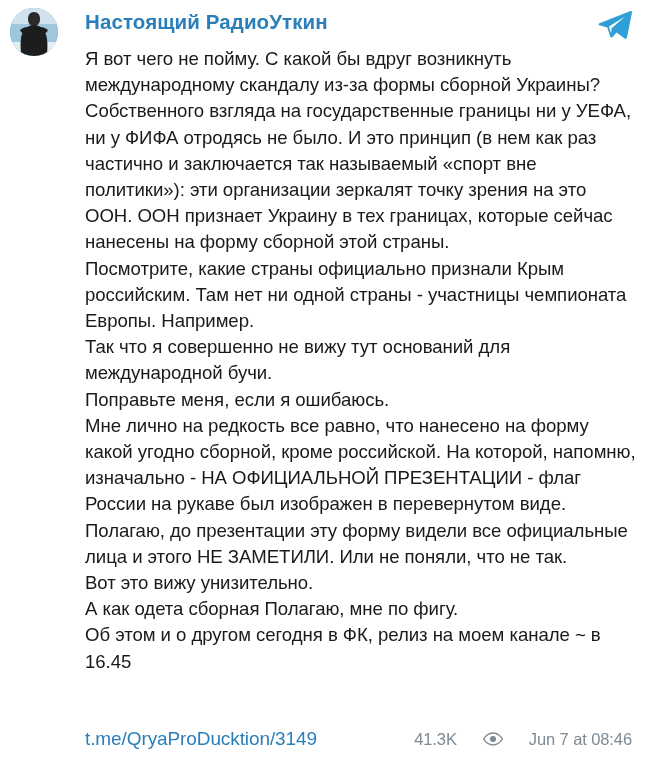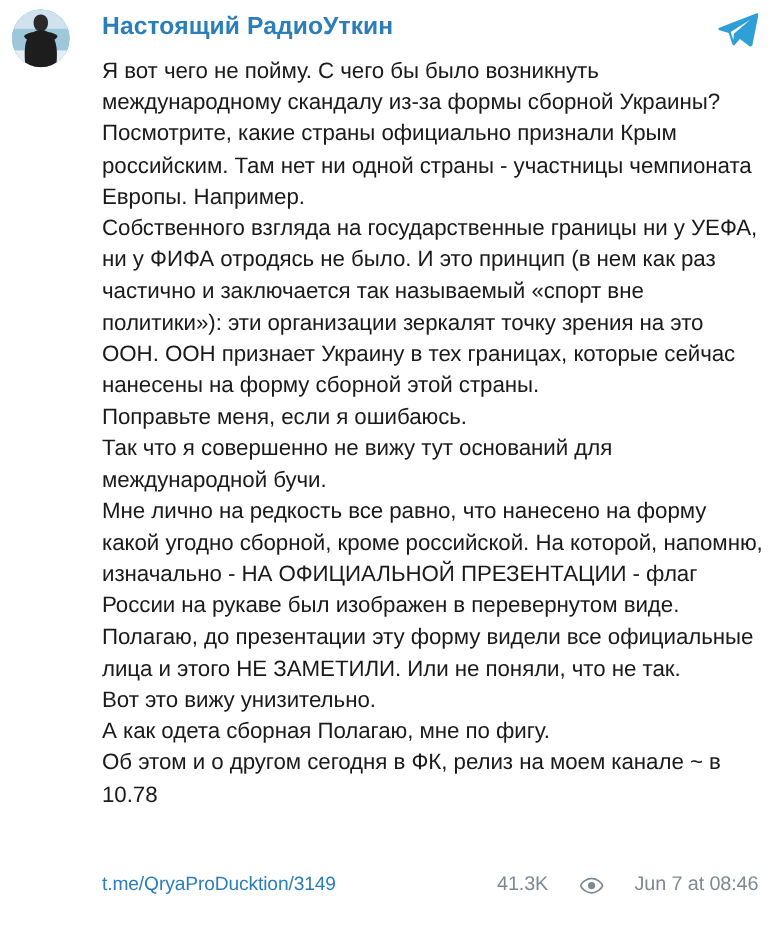--- a/index.html
+++ b/index.html
@@ -73,21 +73,21 @@
     right: 18px;
     top: 728px;
     display: flex;
     align-items: center;
     justify-content: space-between;
     font-size: 17px;
     color: #6b7a85;
   }
   .footer-link {
     color: #2a7fba;
-    font-size: 16px;
+    font-size: 19px;
     letter-spacing: -0.1px;
   }
   .footer-right {
     display: flex;
     align-items: center;
     gap: 26px;
     color: #7d8a94;
     font-size: 16.5px;
   }
   .views-count { letter-spacing: -0.1px; }
@@ -115,29 +115,29 @@
     <div class="header-row">
       <div class="channel-name">Настоящий РадиоУткин</div>
       <span class="tg-icon">
         <svg width="34" height="30" viewBox="0 0 34 30">
           <path d="M32.6 1.1 L1.4 13.2 c-1 0.4 -1 1.8 0.1 2.1 l7.8 2.3 l3 9.2 c0.3 0.9 1.5 1.1 2.1 0.4 l4.2 -4.6 l8 5.9 c0.9 0.7 2.2 0.2 2.4 -0.9 L34 2.6 c0.2 -1.1 -0.5 -1.9 -1.4 -1.5 z M27.1 6.4 L13.6 18.2 l-0.5 5.2 l-2.2 -6.8 z" fill="#2f9fd8"></path>
         </svg>
       </span>
     </div>
 
     <div class="body-text">
-      <p>Я вот чего не пойму. С чего бы было возникнуть международному скандалу из-за формы сборной Украины?</p>
+      <p>Я вот чего не пойму. С какой бы вдруг возникнуть международному скандалу из-за формы сборной Украины?</p>
+      <p>Собственного взгляда на государственные границы ни у УЕФА, ни у ФИФА отродясь не было. И это принцип (в нем как раз частично и заключается так называемый «спорт вне политики»): эти организации зеркалят точку зрения на это ООН. ООН признает Украину в тех границах, которые сейчас нанесены на форму сборной этой страны.</p>
       <p>Посмотрите, какие страны официально признали Крым российским. Там нет ни одной страны - участницы чемпионата Европы. Например.</p>
-      <p>Собственного взгляда на государственные границы ни у УЕФА, ни у ФИФА отродясь не было. И это принцип (в нем как раз частично и заключается так называемый «спорт вне политики»): эти организации зеркалят точку зрения на это ООН. ООН признает Украину в тех границах, которые сейчас нанесены на форму сборной этой страны.</p>
+      <p>Так что я совершенно не вижу тут оснований для международной бучи.</p>
       <p>Поправьте меня, если я ошибаюсь.</p>
-      <p>Так что я совершенно не вижу тут оснований для международной бучи.</p>
       <p>Мне лично на редкость все равно, что нанесено на форму какой угодно сборной, кроме российской. На которой, напомню, изначально - НА ОФИЦИАЛЬНОЙ ПРЕЗЕНТАЦИИ - флаг России на рукаве был изображен в перевернутом виде. Полагаю, до презентации эту форму видели все официальные лица и этого НЕ ЗАМЕТИЛИ. Или не поняли, что не так.</p>
       <p>Вот это вижу унизительно.</p>
       <p>А как одета сборная Полагаю, мне по фигу.</p>
-      <p>Об этом и о другом сегодня в ФК, релиз на моем канале ~ в 10.78</p>
+      <p>Об этом и о другом сегодня в ФК, релиз на моем канале ~ в 16.45</p>
     </div>
   </div>
 
   <div class="footer">
     <span class="footer-link">t.me/QryaProDucktion/3149</span>
     <span class="footer-right">
       <span class="views-count">41.3K</span>
       <span class="eye-icon">
         <svg width="20" height="14" viewBox="0 0 20 14">
           <path d="M10 1 C5 1 1.6 5 0.7 7 C1.6 9 5 13 10 13 C15 13 18.4 9 19.3 7 C18.4 5 15 1 10 1 z" fill="none" stroke="#7d8a94" stroke-width="1.4"></path>

